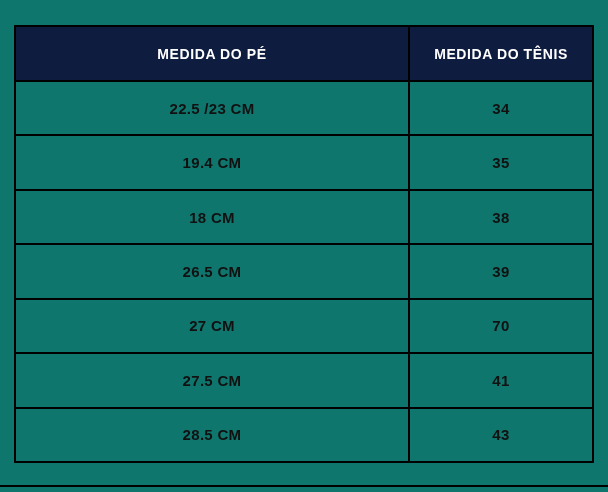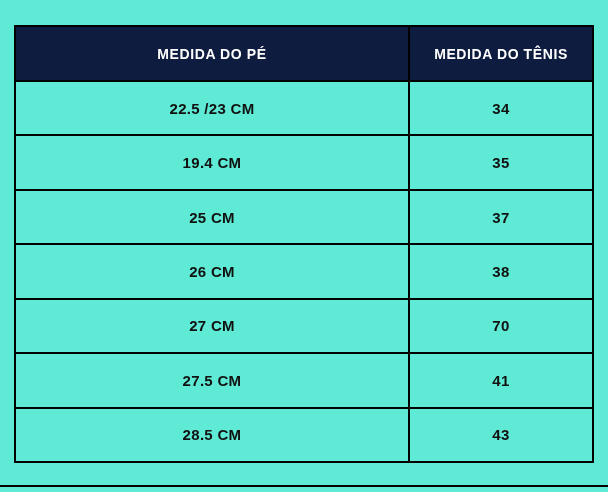--- a/index.html
+++ b/index.html
@@ -4,21 +4,21 @@
 <style>
   html, body {
     margin: 0;
     padding: 0;
     background: #ffffff;
   }
   .canvas {
     position: relative;
     width: 608px;
     height: 492px;
-    background: #5eead4;
+    background: #0f766e;
     font-family: "Liberation Sans", sans-serif;
     overflow: hidden;
   }
   table.size-table {
     position: absolute;
     left: 14px;
     top: 25px;
     width: 578px;
     height: 438px;
     border-collapse: collapse;
@@ -75,26 +75,26 @@
     <tbody>
       <tr>
         <td>22.5 /23 CM</td>
         <td>34</td>
       </tr>
       <tr>
         <td>19.4 CM</td>
         <td>35</td>
       </tr>
       <tr>
-        <td>25 CM</td>
-        <td>37</td>
+        <td>18 CM</td>
+        <td>38</td>
       </tr>
       <tr>
-        <td>26 CM</td>
-        <td>38</td>
+        <td>26.5 CM</td>
+        <td>39</td>
       </tr>
       <tr>
         <td>27 CM</td>
         <td>70</td>
       </tr>
       <tr>
         <td>27.5 CM</td>
         <td>41</td>
       </tr>
       <tr>

